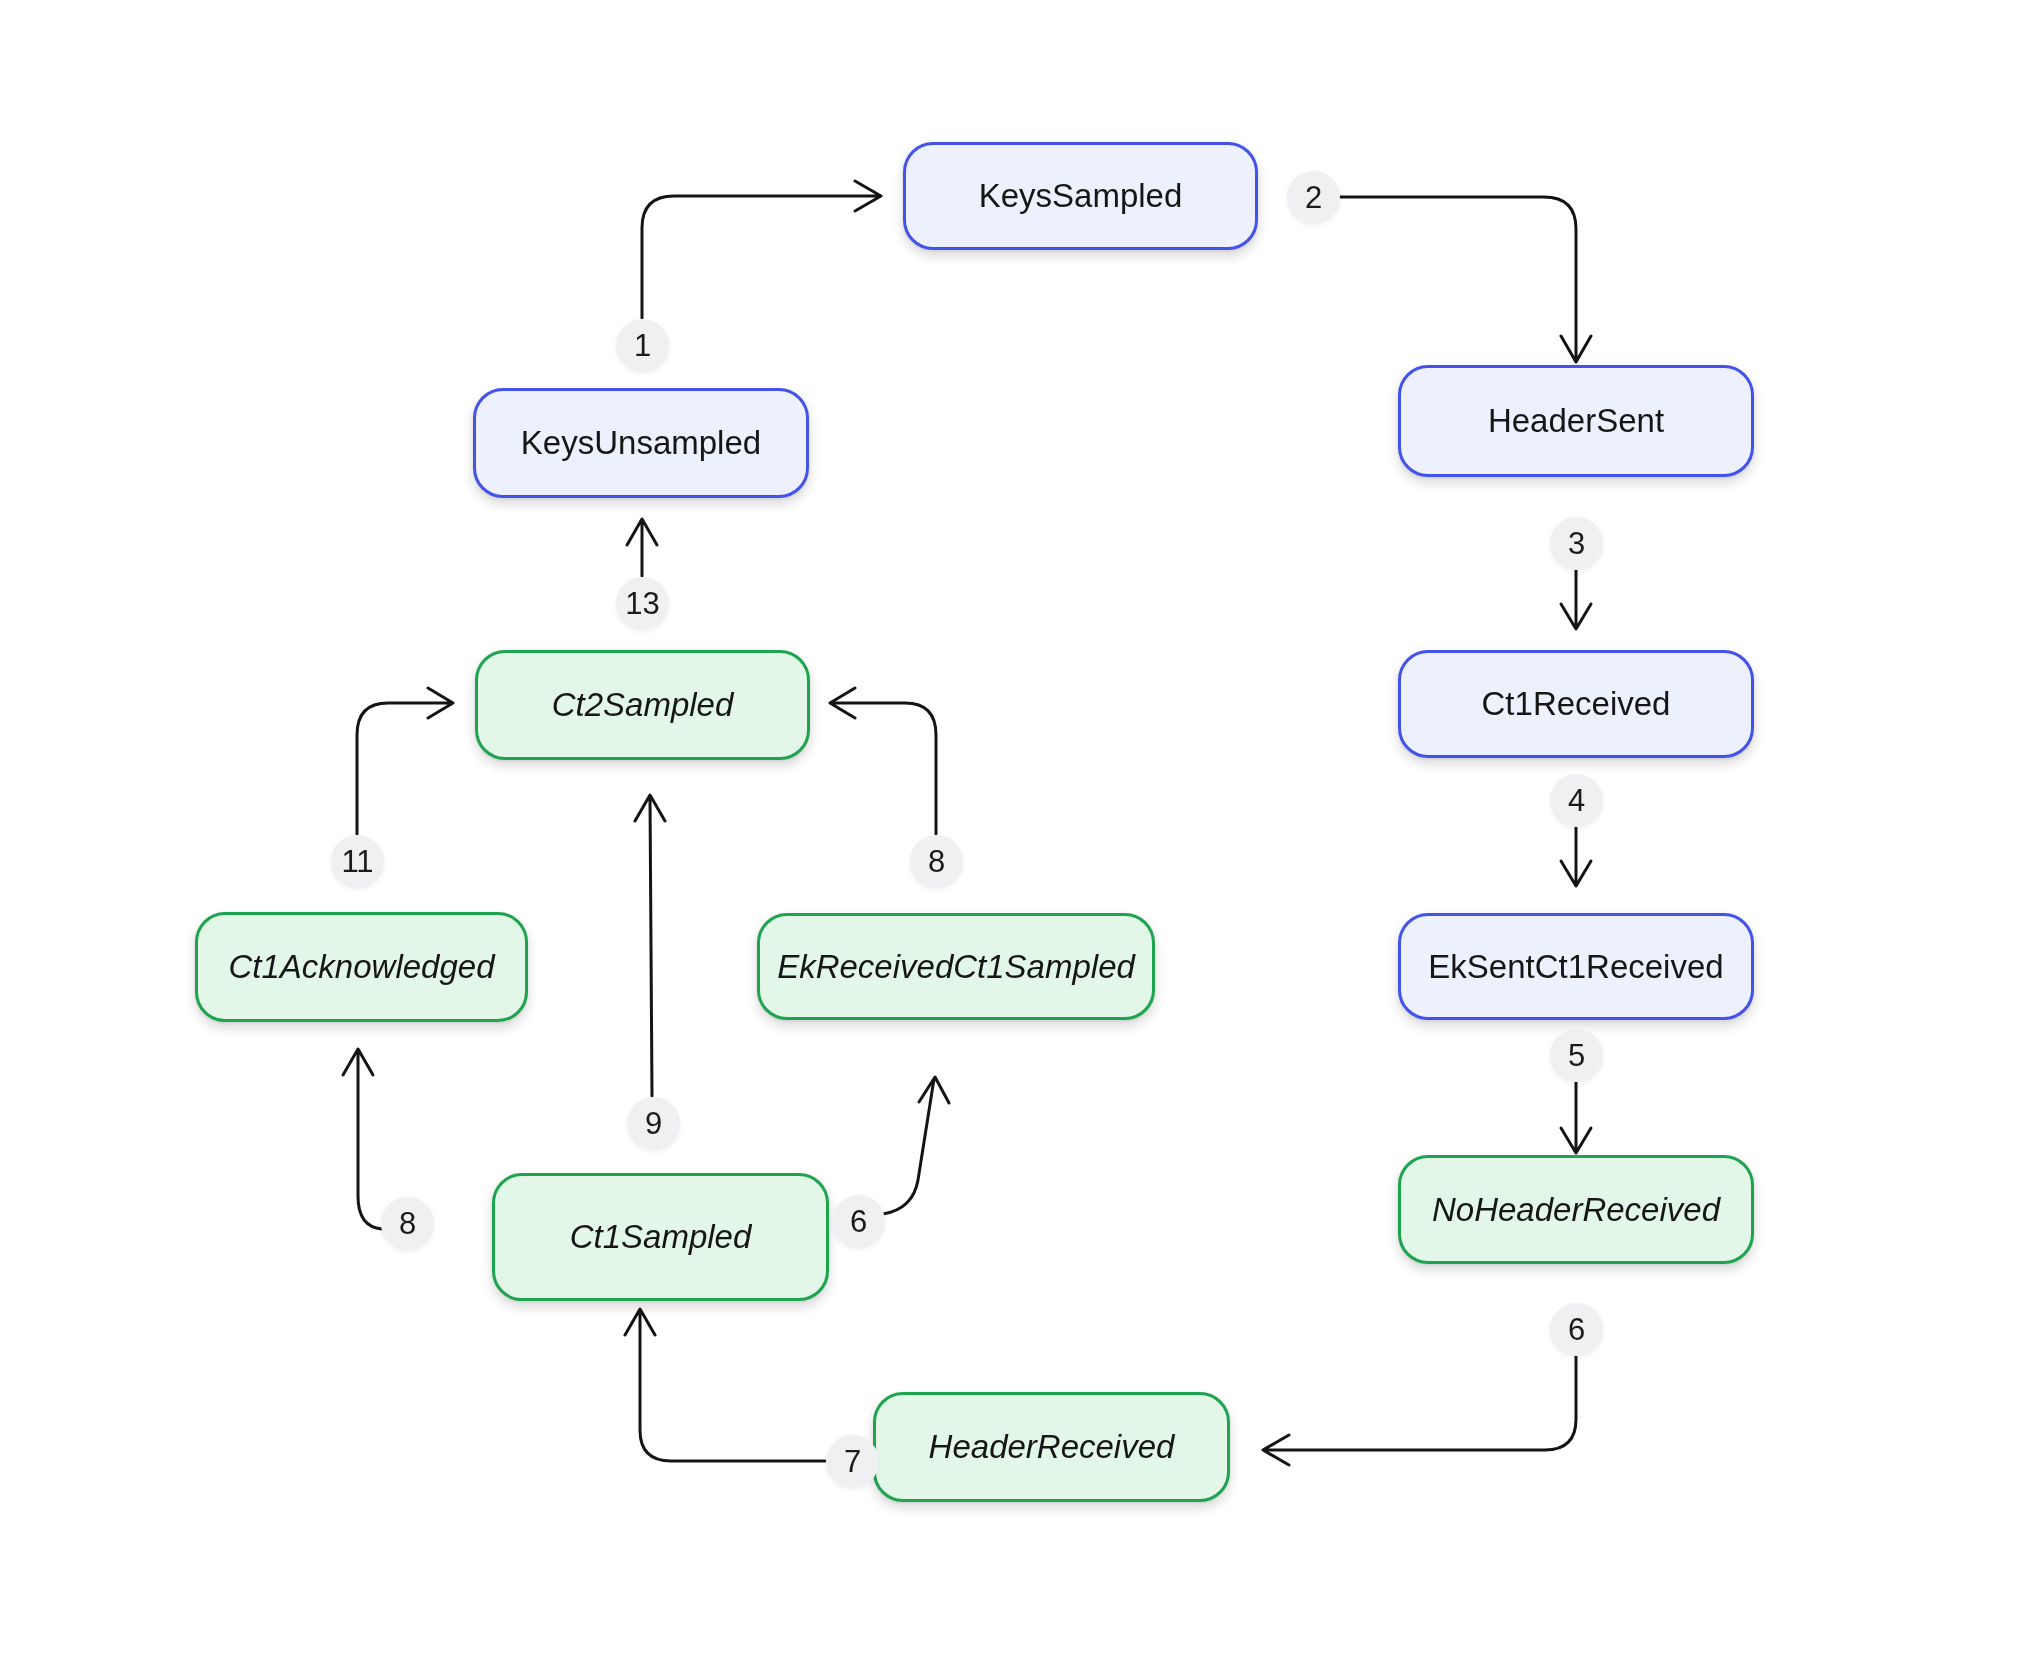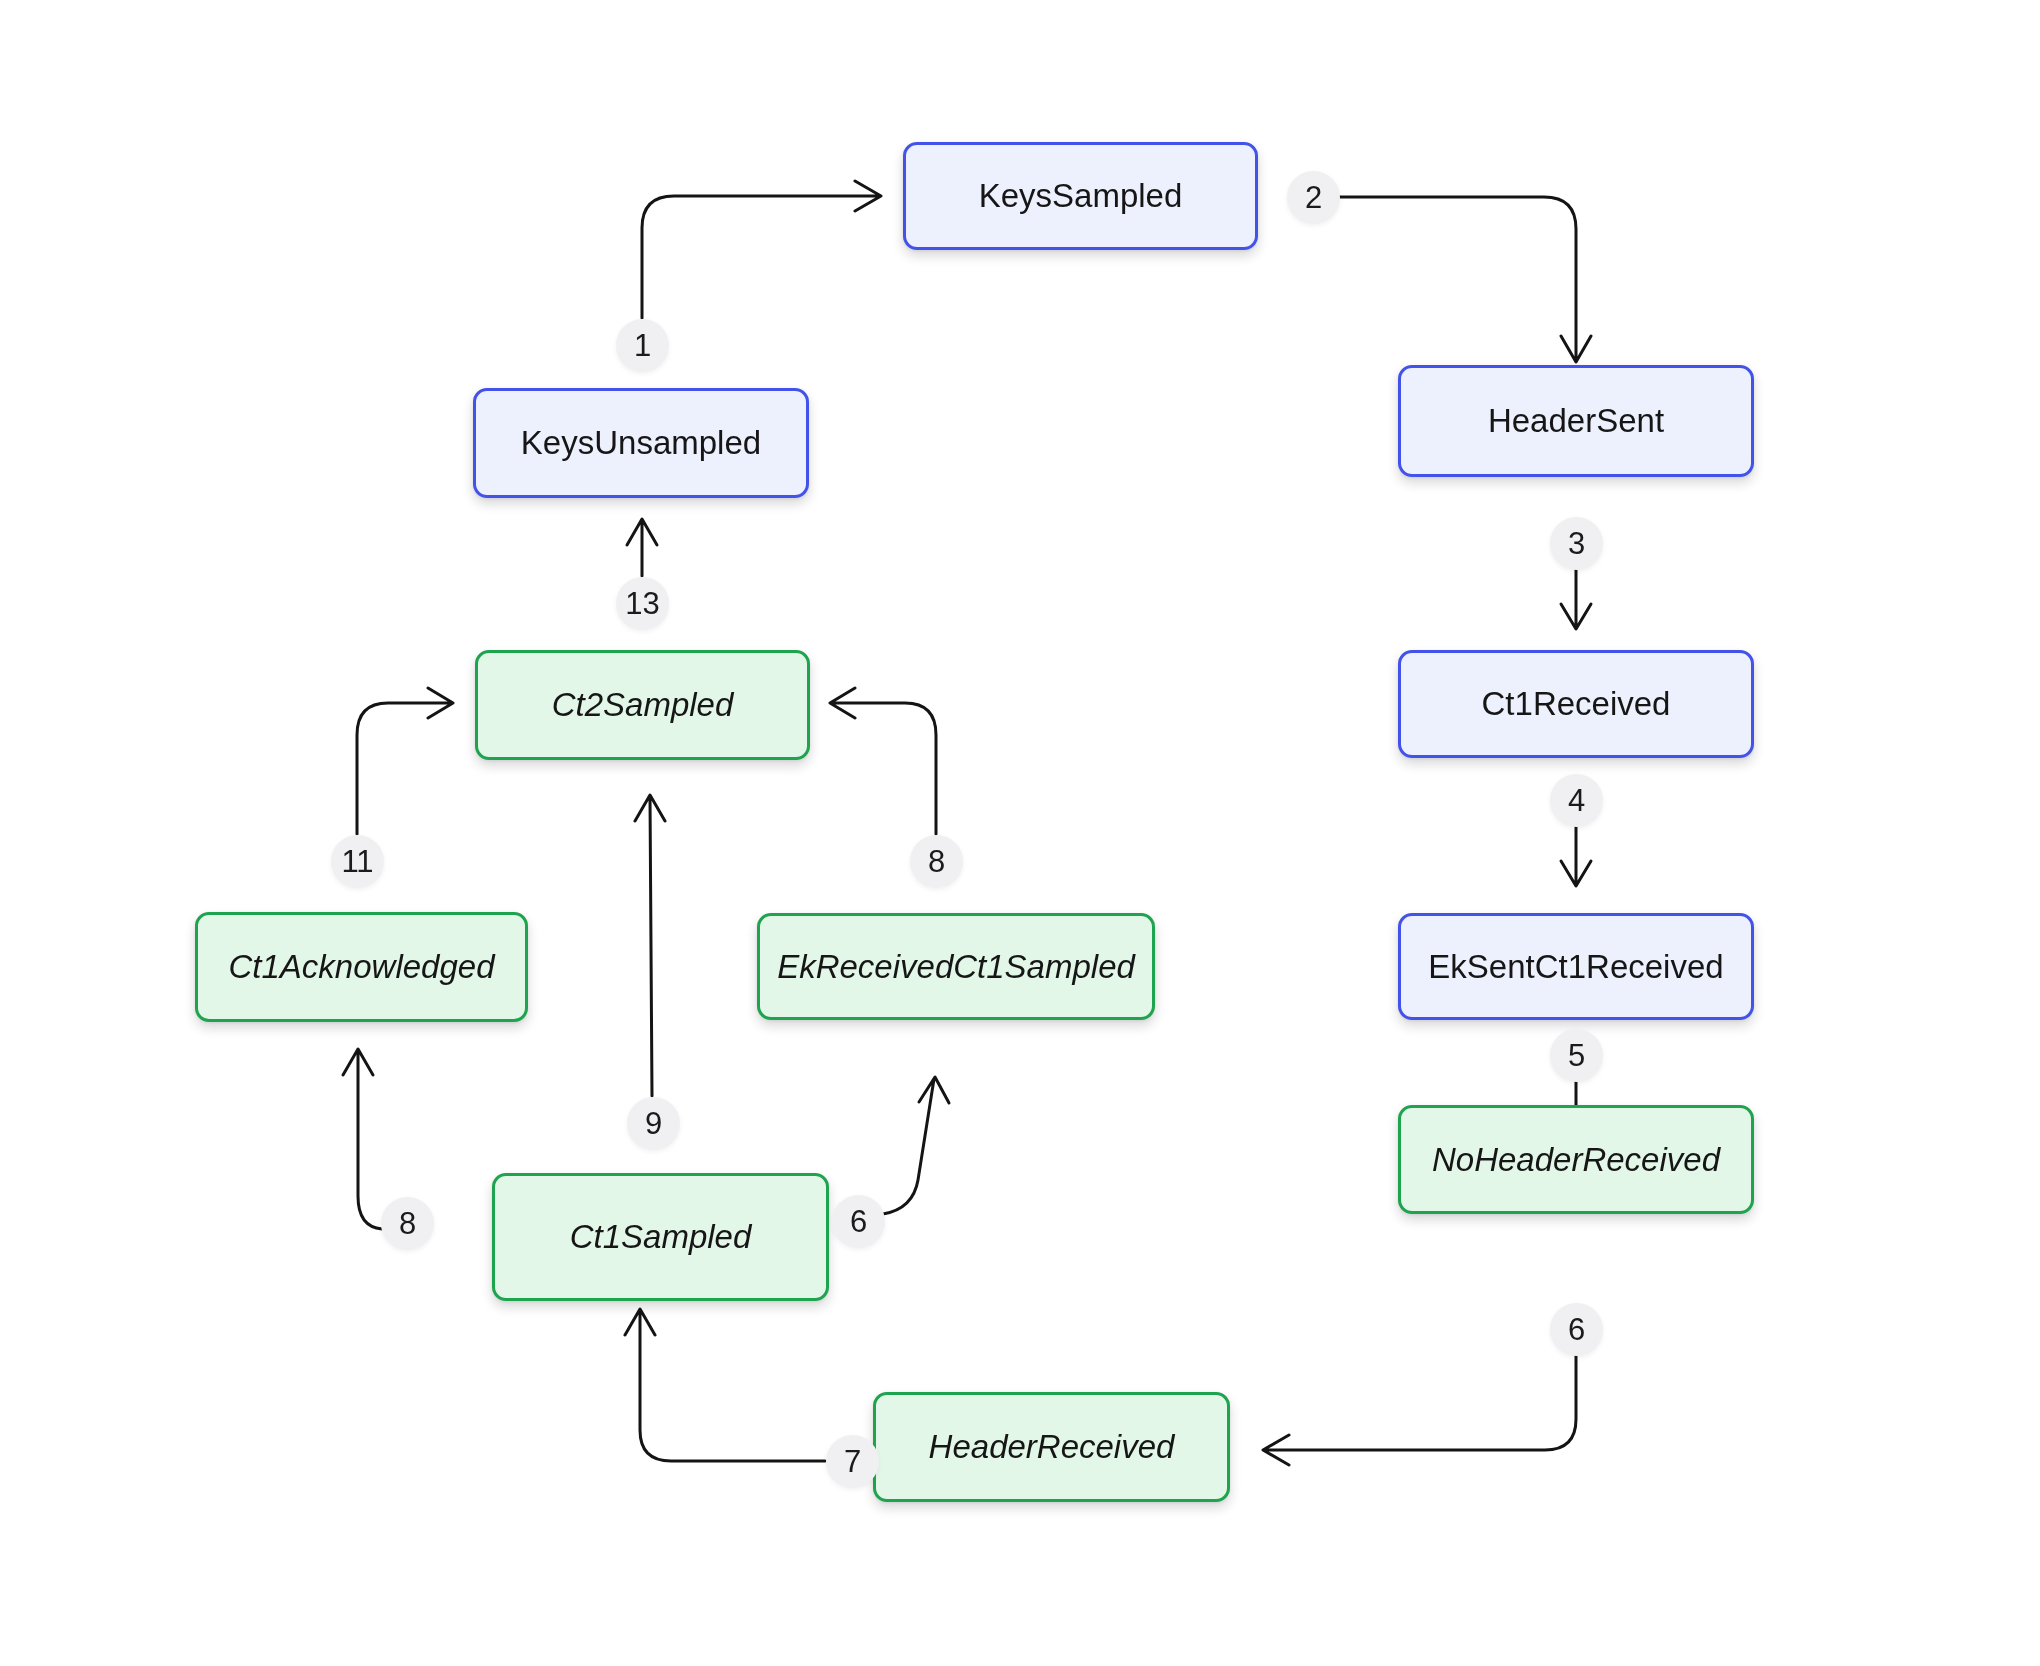--- a/index.html
+++ b/index.html
@@ -24,21 +24,21 @@
     stroke:#141414;
     stroke-width:3;
     stroke-linecap:round;
     stroke-linejoin:round;
   }
   .node{
     position:absolute;
     display:flex;
     align-items:center;
     justify-content:center;
-    border-radius:14px;
+    border-radius:30px;
     box-sizing:border-box;
     font-size:33px;
     color:#161616;
     box-shadow:0 6px 12px rgba(20,20,30,0.16), 0 1px 3px rgba(20,20,30,0.08);
     white-space:nowrap;
   }
   .node.blue{
     border:3px solid #4353e9;
     background:#edf0fd;
   }
@@ -89,21 +89,21 @@
     </div>
   <div class="node blue" style="left:1398px; top:365px;  width:356px; height:112px">
       <span>HeaderSent</span>
     </div>
   <div class="node blue" style="left:1398px; top:650px;  width:356px; height:108px">
       <span>Ct1Received</span>
     </div>
   <div class="node blue" style="left:1398px; top:913px;  width:356px; height:107px">
       <span>EkSentCt1Received</span>
     </div>
-  <div class="node green" style="left:1398px; top:1105px; width:356px; height:109px">
+  <div class="node green" style="left:1398px; top:1155px; width:356px; height:109px">
       <span>NoHeaderReceived</span>
     </div>
   <div class="node green" style="left:475px;  top:650px;  width:335px; height:110px">
       <span>Ct2Sampled</span>
     </div>
   <div class="node green" style="left:195px;  top:912px;  width:333px; height:110px">
       <span>Ct1Acknowledged</span>
     </div>
   <div class="node green" style="left:757px;  top:913px;  width:398px; height:107px">
       <span>EkReceivedCt1Sampled</span>

